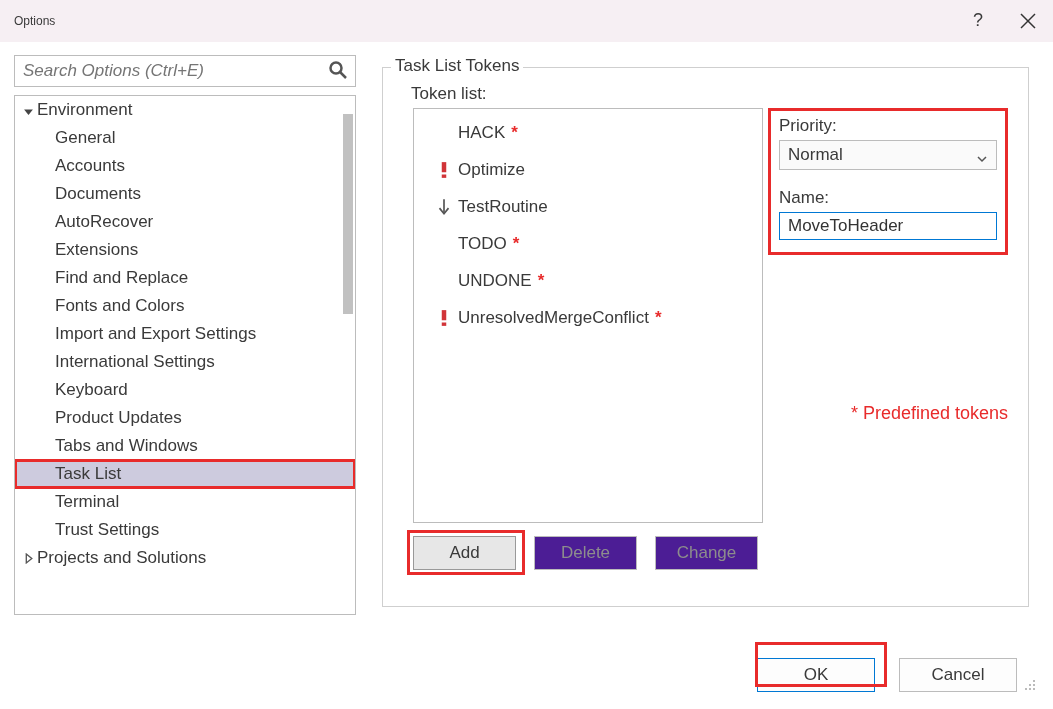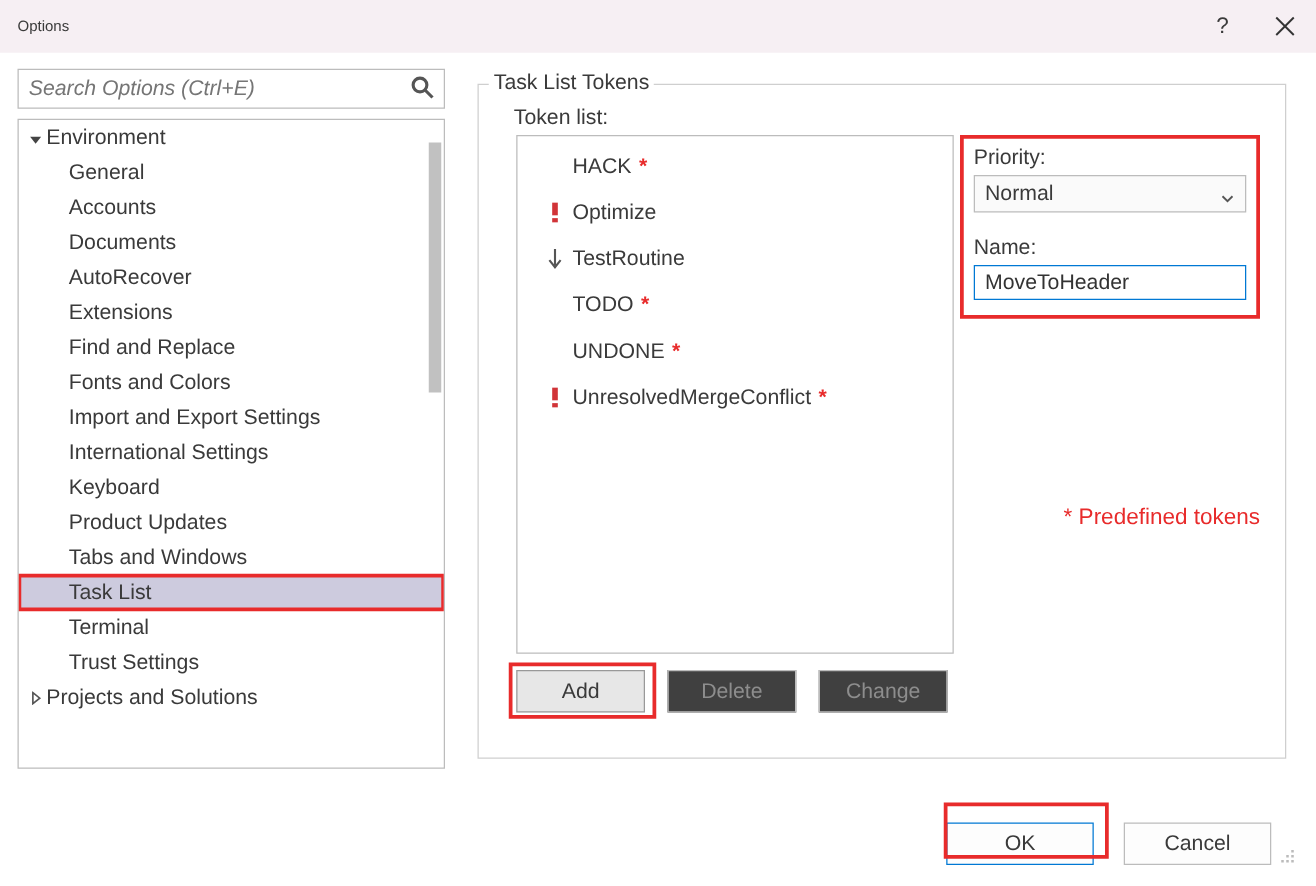--- a/index.html
+++ b/index.html
@@ -23,21 +23,21 @@
   .right-pane { position:absolute; top:12px; left:368px; right:10px; bottom:98px; }
   .fieldset { border:1px solid #cfcfcf; height:540px; position:relative; }
   .fieldset-legend { position:absolute; top:-12px; left:8px; background:#fff; padding:0 4px; }
   .token-list-label { position:absolute; top:16px; left:28px; }
   .token-list { position:absolute; top:40px; left:30px; width:350px; height:415px; border:1px solid #bcbcbc; padding-top:5px; }
   .token-row { display:flex; align-items:center; height:37px; padding-left:20px; }
   .token-row .pri-icon { width:20px; display:flex; align-items:center; justify-content:center; }
   .token-row .tname { padding-left:4px; }
   .token-row .star { color:#e82b2b; font-weight:bold; margin-left:6px; }
   .token-buttons { position:absolute; top:468px; left:30px; display:flex; gap:18px; }
-  .vs-btn { height:34px; width:103px; border:1px solid #bcbcbc; background:#404040; font-size:17px; text-align:center; display:flex; align-items:center; justify-content:center; }
+  .vs-btn { height:34px; width:103px; border:1px solid #bcbcbc; background:#4c1d95; font-size:17px; text-align:center; display:flex; align-items:center; justify-content:center; }
   .vs-btn.disabled { color:#8d8d8d; }
   .priority-box { position:absolute; top:40px; right:20px; width:240px; border:3px solid #e82b2b; padding:5px 8px 12px 8px; }
   .priority-box label { display:block; margin-bottom:4px; }
   .priority-select { width:100%; height:30px; border:1px solid #bcbcbc; background:#fafafa; display:flex; align-items:center; padding:0 8px; position:relative; }
   .priority-select .chev { position:absolute; right:8px; top:9px; }
   .name-input { width:100%; height:28px; border:1px solid #0078d4; padding:0 8px; font-size:17px; color:#333; }
   .predefined-note { position:absolute; top:316px; right:20px; color:#e82b2b; font-weight:normal; font-size:18px;margin-top:19px; }
   .dialog-bottom { position:absolute; bottom:7px; right:22px; display:flex; gap:24px; }
   .dlg-btn { width:118px; height:34px; border:1px solid #bcbcbc; background:#fdfdfd; font-size:17px; display:flex; align-items:center; justify-content:center; }
   .dlg-btn.ok { border:1px solid #0078d4; }

